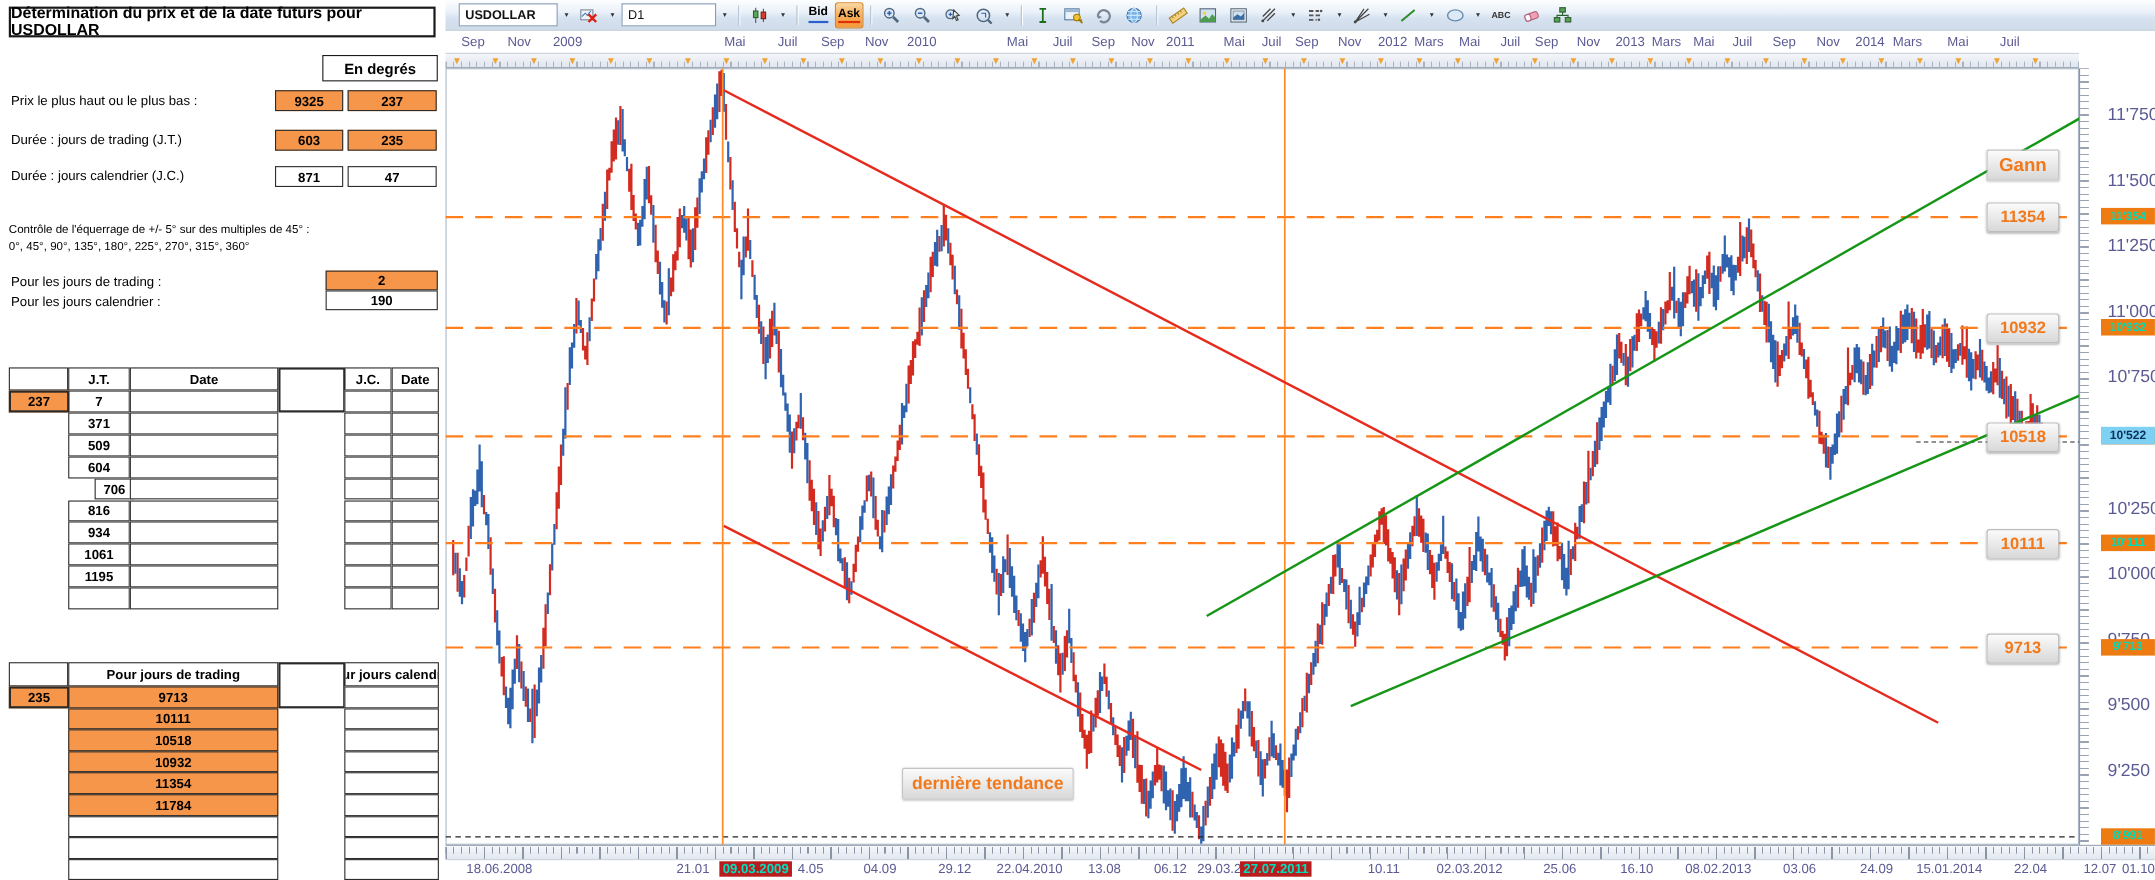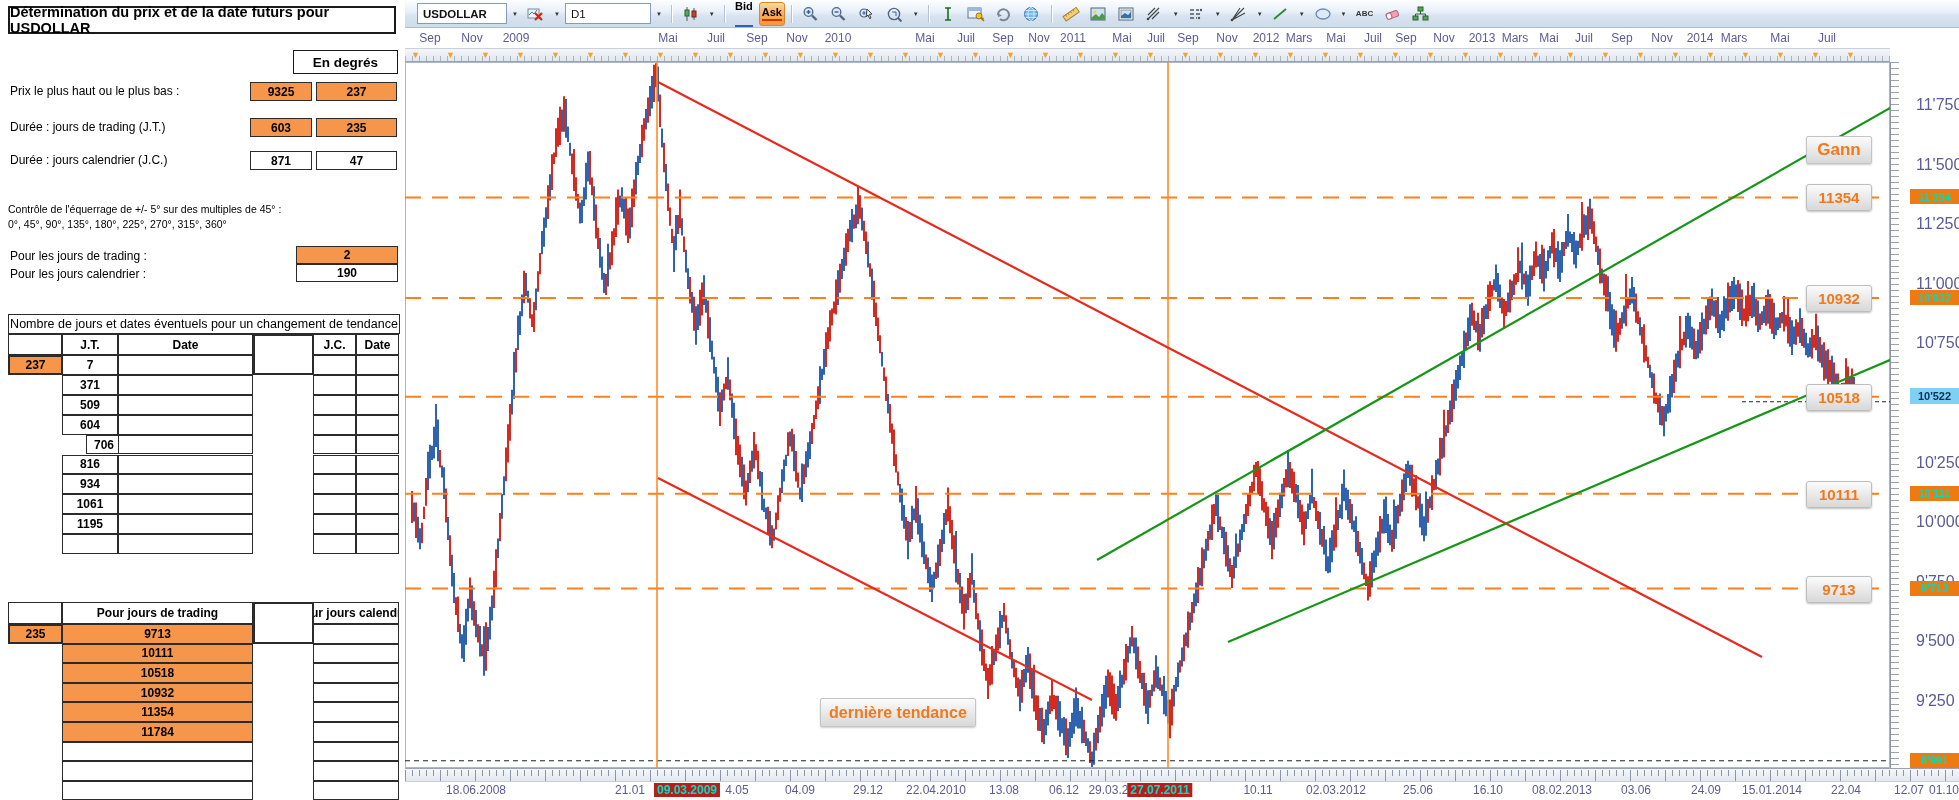--- a/index.html
+++ b/index.html
@@ -17,21 +17,21 @@
   #panel-title{position:absolute;left:8px;top:6px;width:388px;height:28px;border:2px solid #1a1a1a;display:flex;align-items:center;justify-content:center;font-size:14.5px;font-weight:bold;background:#fff;box-sizing:border-box;}
 
   
   #toolbar{position:absolute;left:405px;top:0;width:1554px;height:28px;box-sizing:border-box;background:linear-gradient(#fdfeff,#eaf1f9 40%,#d6e2f0 62%,#cfdcea);border-bottom:1px solid #aebfd1;display:flex;align-items:center;gap:2px;padding-left:12px;}
   .tsep{width:1px;height:18px;background:#b4c2d2;margin:0 4px;box-shadow:1px 0 0 #fff;}
   .combo{background:#fff;border:1px solid #869cb5;height:19px;display:flex;align-items:center;font-size:11.5px;padding:0 5px;color:#111;}
   .drop{font-size:6px;color:#333;padding:0 3px;display:flex;align-items:center;height:19px;cursor:pointer;}
   .tbtn{height:22px;min-width:24px;display:flex;align-items:center;justify-content:center;border-radius:3px;border:1px solid transparent;}
   .btn-label{font-size:11px;font-weight:bold;color:#000;line-height:1;}
   #ask-btn{background:linear-gradient(#fcd9a4,#f8b060 45%,#f49a3a);border:1px solid #d8882a;}
-  .u-blue{border-bottom:2px solid #2a5fd0;padding-bottom:13px;}
+  .u-blue{border-bottom:2px solid #2a5fd0;padding-bottom:2px;}
   .u-red{border-bottom:2px solid #e03000;padding-bottom:1px;}
 
   
   #chart-bg{position:absolute;left:405px;top:28px;width:1554px;height:772px;background:#fff;}
   #plot-frame{position:absolute;left:405px;top:62px;width:1485px;height:706px;border:1px solid #a9b7c6;box-sizing:border-box;}
   #plot-svg{position:absolute;left:405px;top:62px;}
   .month-lbl{position:absolute;top:31px;transform:translateX(-50%);font-size:12px;color:#5b5b94;white-space:nowrap;}
   #marker-band{position:absolute;left:405px;top:48px;width:1485px;height:14px;background:linear-gradient(#f4f6fa,#e0e6ef);border-top:1px solid #c9d0da;border-bottom:1px solid #98a2b0;box-sizing:border-box;}
   #marker-ticks{position:absolute;left:0;bottom:0;width:100%;height:5px;background:repeating-linear-gradient(90deg,#aab3c0 0 1px,transparent 1px 7px);}
   .tri{position:absolute;top:0px;font-size:9px;color:#f0a335;line-height:12px;}
@@ -67,21 +67,20 @@
       <div class="cell orange bold" style="left: 316px; top: 118px; width: 81px; height: 19px;">235</div>
       <div class="plabel" style="left: 10px; top: 153px;">Durée : jours calendrier  (J.C.)</div>
       <div class="cell  bold" style="left: 250px; top: 151px; width: 62px; height: 19px;">871</div>
       <div class="cell  bold" style="left: 316px; top: 151px; width: 81px; height: 19px;">47</div>
       <div class="pnote" style="left: 8px; top: 203px;">Contrôle de l'équerrage de +/- 5° sur des multiples de 45° :</div>
       <div class="pnote" style="left: 8px; top: 218px;">0°, 45°, 90°, 135°, 180°, 225°, 270°, 315°, 360°</div>
       <div class="plabel" style="left: 10px; top: 249px;">Pour les jours de trading :</div>
       <div class="plabel" style="left: 10px; top: 267px;">Pour les jours calendrier :</div>
       <div class="cell orange bold" style="left: 296px; top: 246px; width: 102px; height: 18px;">2</div>
       <div class="cell bold" style="left: 296px; top: 264px; width: 102px; height: 18px;">190</div>
-      <div class="cell " style="left: 8px; top: 314px; width: 392px; height: 20px; font-size: 12.5px;">Nombre de jours et dates éventuels pour un changement de tendance</div>
       <div class="cell " style="left: 8px; top: 334px; width: 54px; height: 21px;"></div>
       <div class="cell bold" style="left: 62px; top: 334px; width: 56px; height: 21px;">J.T.</div>
       <div class="cell bold" style="left: 118px; top: 334px; width: 135px; height: 21px;">Date</div>
       <div class="cell bold" style="left: 313px; top: 334px; width: 43px; height: 21px;">J.C.</div>
       <div class="cell bold" style="left: 356px; top: 334px; width: 43px; height: 21px;">Date</div>
       <div class="cell thick" style="left: 253px; top: 334px; width: 61px; height: 41px;"></div>
       <div class="cell bold" style="left: 62px; top: 355px; width: 56px; height: 19.9px;">7</div>
       <div class="cell " style="left: 118px; top: 355px; width: 135px; height: 19.9px;"></div>
       <div class="cell " style="left: 313px; top: 355px; width: 43px; height: 19.9px;"></div>
       <div class="cell " style="left: 356px; top: 355px; width: 43px; height: 19.9px;"></div>
@@ -442,21 +441,21 @@
       <div class="ytag cyan" style="top: 387.755px;">10'522</div>
       <div class="ytag orange" style="top: 485.738px;">10'111</div>
       <div class="ytag orange" style="top: 580.621px;">9'713</div>
       <div class="ytag orange" style="top: 752.746px;">8'991</div>
     </div>
   <div id="bottom-band">
       <div id="bottom-ticks"></div>
       <div id="bottom-ticks2"></div>
     </div>
   <div id="bottom-axis">
-      <div class="date-lbl" style="left: 476px;">18.06.2008</div>
+      <div class="date-lbl" style="left: 454px;">18.06.2008</div>
       <div class="date-lbl" style="left: 630px;">21.01</div>
       <div class="date-lbl hl" style="left: 687px;">09.03.2009</div>
       <div class="date-lbl" style="left: 737px;">4.05</div>
       <div class="date-lbl" style="left: 800px;">04.09</div>
       <div class="date-lbl" style="left: 868px;">29.12</div>
       <div class="date-lbl" style="left: 936px;">22.04.2010</div>
       <div class="date-lbl" style="left: 1004px;">13.08</div>
       <div class="date-lbl" style="left: 1064px;">06.12</div>
       <div class="date-lbl" style="left: 1118px;">29.03.2011</div>
       <div class="date-lbl hl" style="left: 1160px;">27.07.2011</div>

